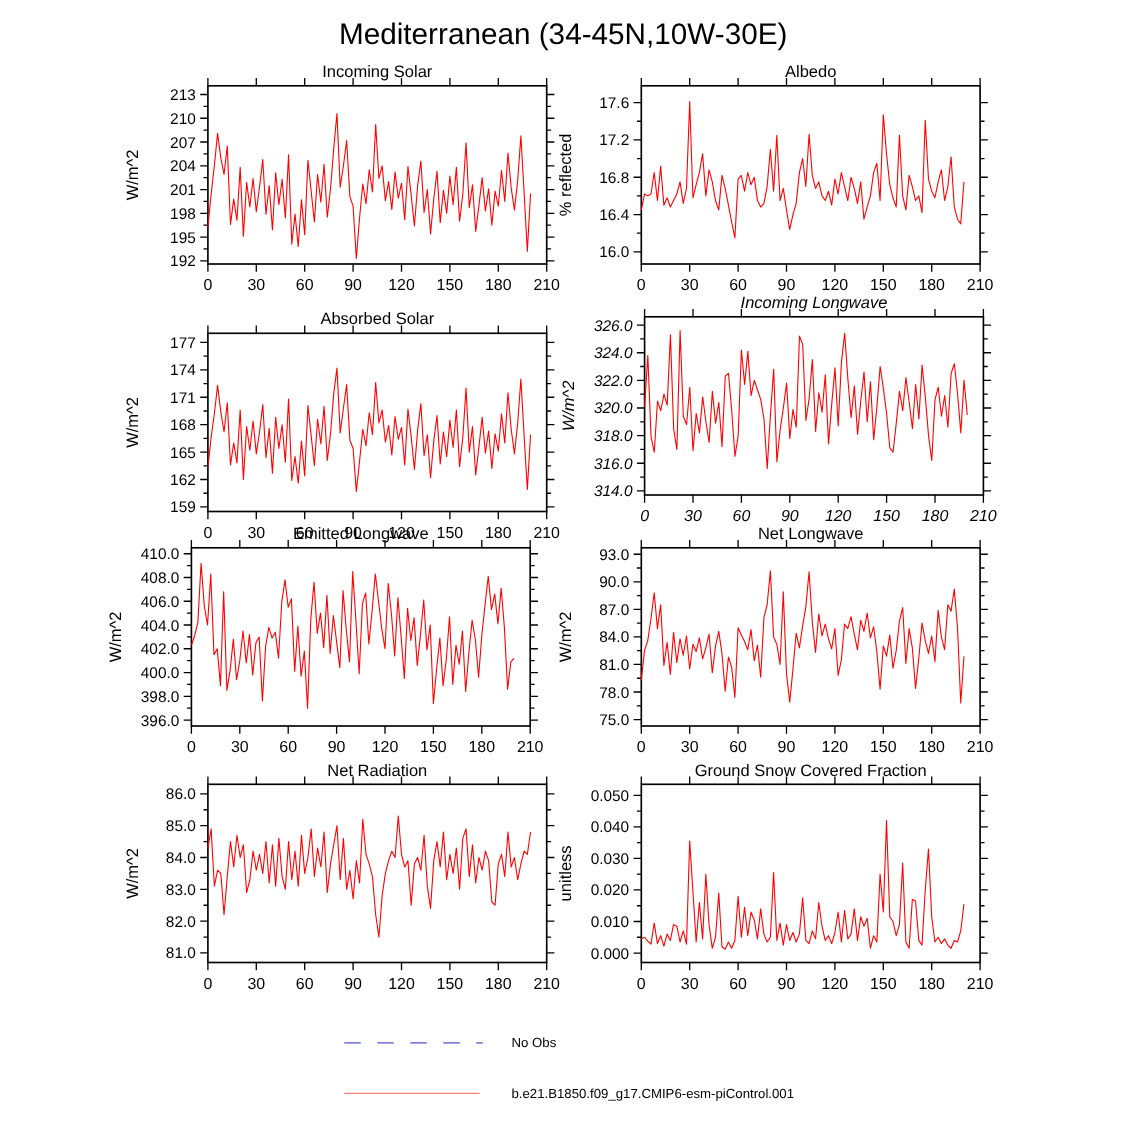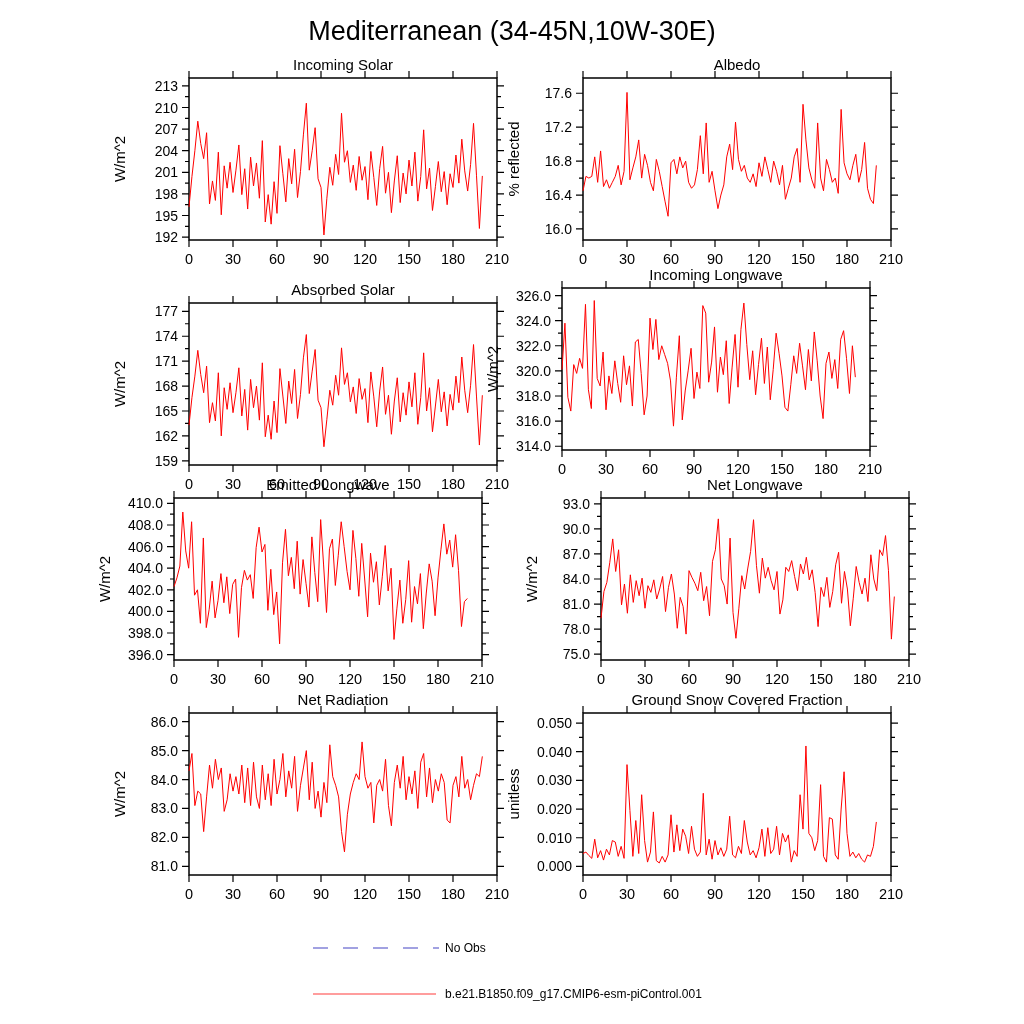--- a/index.html
+++ b/index.html
@@ -5,21 +5,21 @@
   html,body{margin:0;padding:0;background:#fff;}
   body{width:1024px;height:1024px;position:relative;font-family:"Liberation Sans",sans-serif;color:#000;overflow:hidden;}
   #main-title{position:absolute;left:0;top:16px;width:1024px;text-align:center;font-size:27px;letter-spacing:0px;}
   .panel{position:absolute;width:440px;height:230px;}
   svg text{fill:#000;font-family:"Liberation Sans",sans-serif;}
   .p-title{font-size:15px;text-anchor:middle;}
   .ytick{font-size:14px;text-anchor:end;}
   .xtick{font-size:14.5px;text-anchor:middle;}
   .ylab{font-size:15px;text-anchor:middle;}
   .legend-row{position:absolute;display:flex;align-items:center;font-size:12px;}
-  .legend-row .lab{margin-left:2px;white-space:nowrap;}
+  .legend-row .lab{margin-left:22px;white-space:nowrap;}
   .legend-swatch{display:block;}
 </style>
 </head>
 <body>
 
 <div id="main-title">Mediterranean (34-45N,10W-30E)</div>
 
 <div id="panels">
     <div class="panel" style="left: 85px; top: 54px;"><svg width="440" height="230">
         <text x="258" y="16" class="p-title">Incoming Solar</text>
@@ -79,21 +79,21 @@
         <text x="104" y="210" class="xtick">0</text>
         <text x="148" y="210" class="xtick">30</text>
         <text x="192" y="210" class="xtick">60</text>
         <text x="236" y="210" class="xtick">90</text>
         <text x="280" y="210" class="xtick">120</text>
         <text x="324" y="210" class="xtick">150</text>
         <text x="368" y="210" class="xtick">180</text>
         <text x="412" y="210" class="xtick">210</text>
         <polyline points="104.00,146.12 106.93,118.71 109.87,97.11 112.80,71.35 115.73,95.45 118.67,113.72 121.60,87.14 124.53,143.63 127.47,123.69 130.40,141.97 133.33,93.78 136.27,156.92 139.20,108.74 142.13,130.34 145.07,103.75 148.00,133.66 150.93,113.72 153.87,88.80 156.80,136.98 159.73,110.40 162.67,151.11 165.60,100.43 168.53,128.68 171.47,107.08 174.40,141.14 177.33,83.82 180.27,157.75 183.20,136.15 186.13,160.25 189.07,122.03 192.00,153.60 194.93,89.63 197.87,117.05 200.80,144.46 203.73,102.09 206.67,124.52 209.60,90.46 212.53,139.48 215.47,115.38 218.40,78.83 221.33,55.57 224.27,114.55 227.20,92.12 230.13,70.52 233.07,121.20 236.00,128.68 238.93,167.72 241.87,140.31 244.80,111.23 247.73,126.18 250.67,96.28 253.60,116.22 256.53,68.86 259.47,105.42 262.40,93.78 265.33,122.86 268.27,107.91 271.20,134.49 274.13,99.60 277.07,120.37 280.00,109.57 282.93,143.63 285.87,92.95 288.80,117.88 291.73,147.78 294.67,112.06 297.60,87.97 300.53,135.32 303.47,116.22 306.40,155.26 309.33,122.03 312.27,98.77 315.20,142.80 318.13,113.72 321.07,136.15 324.00,102.92 326.93,127.85 329.87,93.78 332.80,145.29 335.73,118.71 338.67,73.85 341.60,132.00 344.53,108.74 347.47,152.77 350.40,127.02 353.33,100.43 356.27,132.83 359.20,112.89 362.13,146.95 365.07,115.38 368.00,131.17 370.93,97.11 373.87,123.69 376.80,78.00 379.73,111.23 382.67,133.66 385.60,106.25 388.53,65.54 391.47,117.05 394.40,166.06 397.33,116.22" fill="none" stroke="#ff0000" stroke-width="1" stroke-linejoin="round"></polyline>
       </svg></div>
-    <div class="panel" style="left: 458px; top: 264px;"><svg width="440" height="230">
+    <div class="panel" style="left: 482px; top: 264px; font-style: italic;"><svg width="440" height="230">
         <text x="258" y="16" class="p-title">Incoming Longwave</text>
         <text x="40" y="105" class="ylab" transform="rotate(-90 40 105)">W/m^2</text>
         <rect x="104" y="24" width="308" height="162" fill="none" stroke="#000000" stroke-width="1.5"></rect>
         <path d="M104 24V17M104 186V193M148 24V17M148 186V193M192 24V17M192 186V193M236 24V17M236 186V193M280 24V17M280 186V193M324 24V17M324 186V193M368 24V17M368 186V193M412 24V17M412 186V193M104 182.23255813953475H97M412 182.23255813953475H419M104 157.11627906976736H97M412 157.11627906976736H419M104 132H97M412 132H419M104 106.88372093023263H97M412 106.88372093023263H419M104 81.76744186046525H97M412 81.76744186046525H419M104 56.651162790697875H97M412 56.651162790697875H419M104 31.534883720930498H97M412 31.534883720930498H419M104 169.67441860465107H100M412 169.67441860465107H416M104 144.55813953488368H100M412 144.55813953488368H416M104 119.4418604651163H100M412 119.4418604651163H416M104 94.32558139534895H100M412 94.32558139534895H416M104 69.20930232558158H100M412 69.20930232558158H416M104 44.09302325581419H100M412 44.09302325581419H416" stroke="#000000" stroke-width="1.2" fill="none"></path>
         <text x="93" y="187.23255813953475" class="ytick">314.0</text>
         <text x="93" y="162.11627906976736" class="ytick">316.0</text>
         <text x="93" y="137" class="ytick">318.0</text>
         <text x="93" y="111.88372093023263" class="ytick">320.0</text>
         <text x="93" y="86.76744186046525" class="ytick">322.0</text>
         <text x="93" y="61.651162790697875" class="ytick">324.0</text>
@@ -124,21 +124,21 @@
         <text x="104" y="210" class="xtick">0</text>
         <text x="148" y="210" class="xtick">30</text>
         <text x="192" y="210" class="xtick">60</text>
         <text x="236" y="210" class="xtick">90</text>
         <text x="280" y="210" class="xtick">120</text>
         <text x="324" y="210" class="xtick">150</text>
         <text x="368" y="210" class="xtick">180</text>
         <text x="412" y="210" class="xtick">210</text>
         <polyline points="104.00,112.56 106.93,103.92 109.87,92.04 112.80,38.04 115.73,76.92 118.67,94.20 121.60,47.76 124.53,121.20 127.47,115.80 130.40,149.28 133.33,63.96 136.27,153.60 139.20,135.24 142.13,107.16 145.07,143.88 148.00,126.60 150.93,99.60 153.87,128.76 156.80,102.84 159.73,139.56 162.67,110.40 165.60,105.00 168.53,163.32 171.47,113.64 174.40,96.36 177.33,106.08 180.27,100.68 183.20,124.44 186.13,73.68 189.07,53.16 192.00,78.00 194.93,70.44 197.87,136.32 200.80,95.28 203.73,140.64 206.67,117.96 209.60,169.80 212.53,88.80 215.47,55.32 218.40,101.76 221.33,83.40 224.27,114.72 227.20,67.20 230.13,120.12 233.07,85.56 236.00,109.32 238.93,133.08 241.87,62.88 244.80,98.52 247.73,127.68 250.67,45.60 253.60,90.96 256.53,138.48 259.47,74.76 262.40,65.04 265.33,111.48 268.27,81.24 271.20,47.76 274.13,72.60 277.07,97.44 280.00,115.80 282.93,56.40 285.87,84.48 288.80,122.28 291.73,69.36 294.67,105.00 297.60,142.80 300.53,79.08 303.47,108.24 306.40,87.72 309.33,130.92 312.27,102.84 315.20,71.52 318.13,116.88 321.07,94.20 324.00,165.48 326.93,134.16 329.87,106.08 332.80,149.28 335.73,125.52 338.67,86.64 341.60,148.20 344.53,112.56 347.47,129.84 350.40,99.60 353.33,154.68 356.27,119.04 359.20,89.88 362.13,107.16 365.07,141.72 368.00,103.92 370.93,75.84 373.87,49.92 376.80,80.16 379.73,66.12 382.67,93.12 385.60,60.72 388.53,96.36 391.47,152.52 394.40,127.68 397.33,124.44" fill="none" stroke="#ff0000" stroke-width="1" stroke-linejoin="round"></polyline>
       </svg></div>
-    <div class="panel" style="left: 497px; top: 474px; text-decoration: underline;"><svg width="440" height="230">
+    <div class="panel" style="left: 479px; top: 474px; text-decoration: underline;"><svg width="440" height="230">
         <text x="258" y="16" class="p-title">Net Longwave</text>
         <text x="40" y="105" class="ylab" transform="rotate(-90 40 105)">W/m^2</text>
         <rect x="104" y="24" width="308" height="162" fill="none" stroke="#000000" stroke-width="1.5"></rect>
         <path d="M104 24V17M104 186V193M148 24V17M148 186V193M192 24V17M192 186V193M236 24V17M236 186V193M280 24V17M280 186V193M324 24V17M324 186V193M368 24V17M368 186V193M412 24V17M412 186V193M104 180.15463917525773H97M412 180.15463917525773H419M104 155.10309278350513H97M412 155.10309278350513H419M104 130.05154639175257H97M412 130.05154639175257H419M104 105H97M412 105H419M104 79.94845360824742H97M412 79.94845360824742H419M104 54.89690721649486H97M412 54.89690721649486H419M104 29.845360824742283H97M412 29.845360824742283H419M104 167.62886597938143H100M412 167.62886597938143H416M104 142.57731958762886H100M412 142.57731958762886H416M104 117.52577319587628H100M412 117.52577319587628H416M104 92.47422680412372H100M412 92.47422680412372H416M104 67.42268041237114H100M412 67.42268041237114H416M104 42.371134020618584H100M412 42.371134020618584H416" stroke="#000000" stroke-width="1.2" fill="none"></path>
         <text x="93" y="185.15463917525773" class="ytick">75.0</text>
         <text x="93" y="160.10309278350513" class="ytick">78.0</text>
         <text x="93" y="135.05154639175257" class="ytick">81.0</text>
         <text x="93" y="110" class="ytick">84.0</text>
         <text x="93" y="84.94845360824742" class="ytick">87.0</text>
         <text x="93" y="59.89690721649486" class="ytick">90.0</text>

